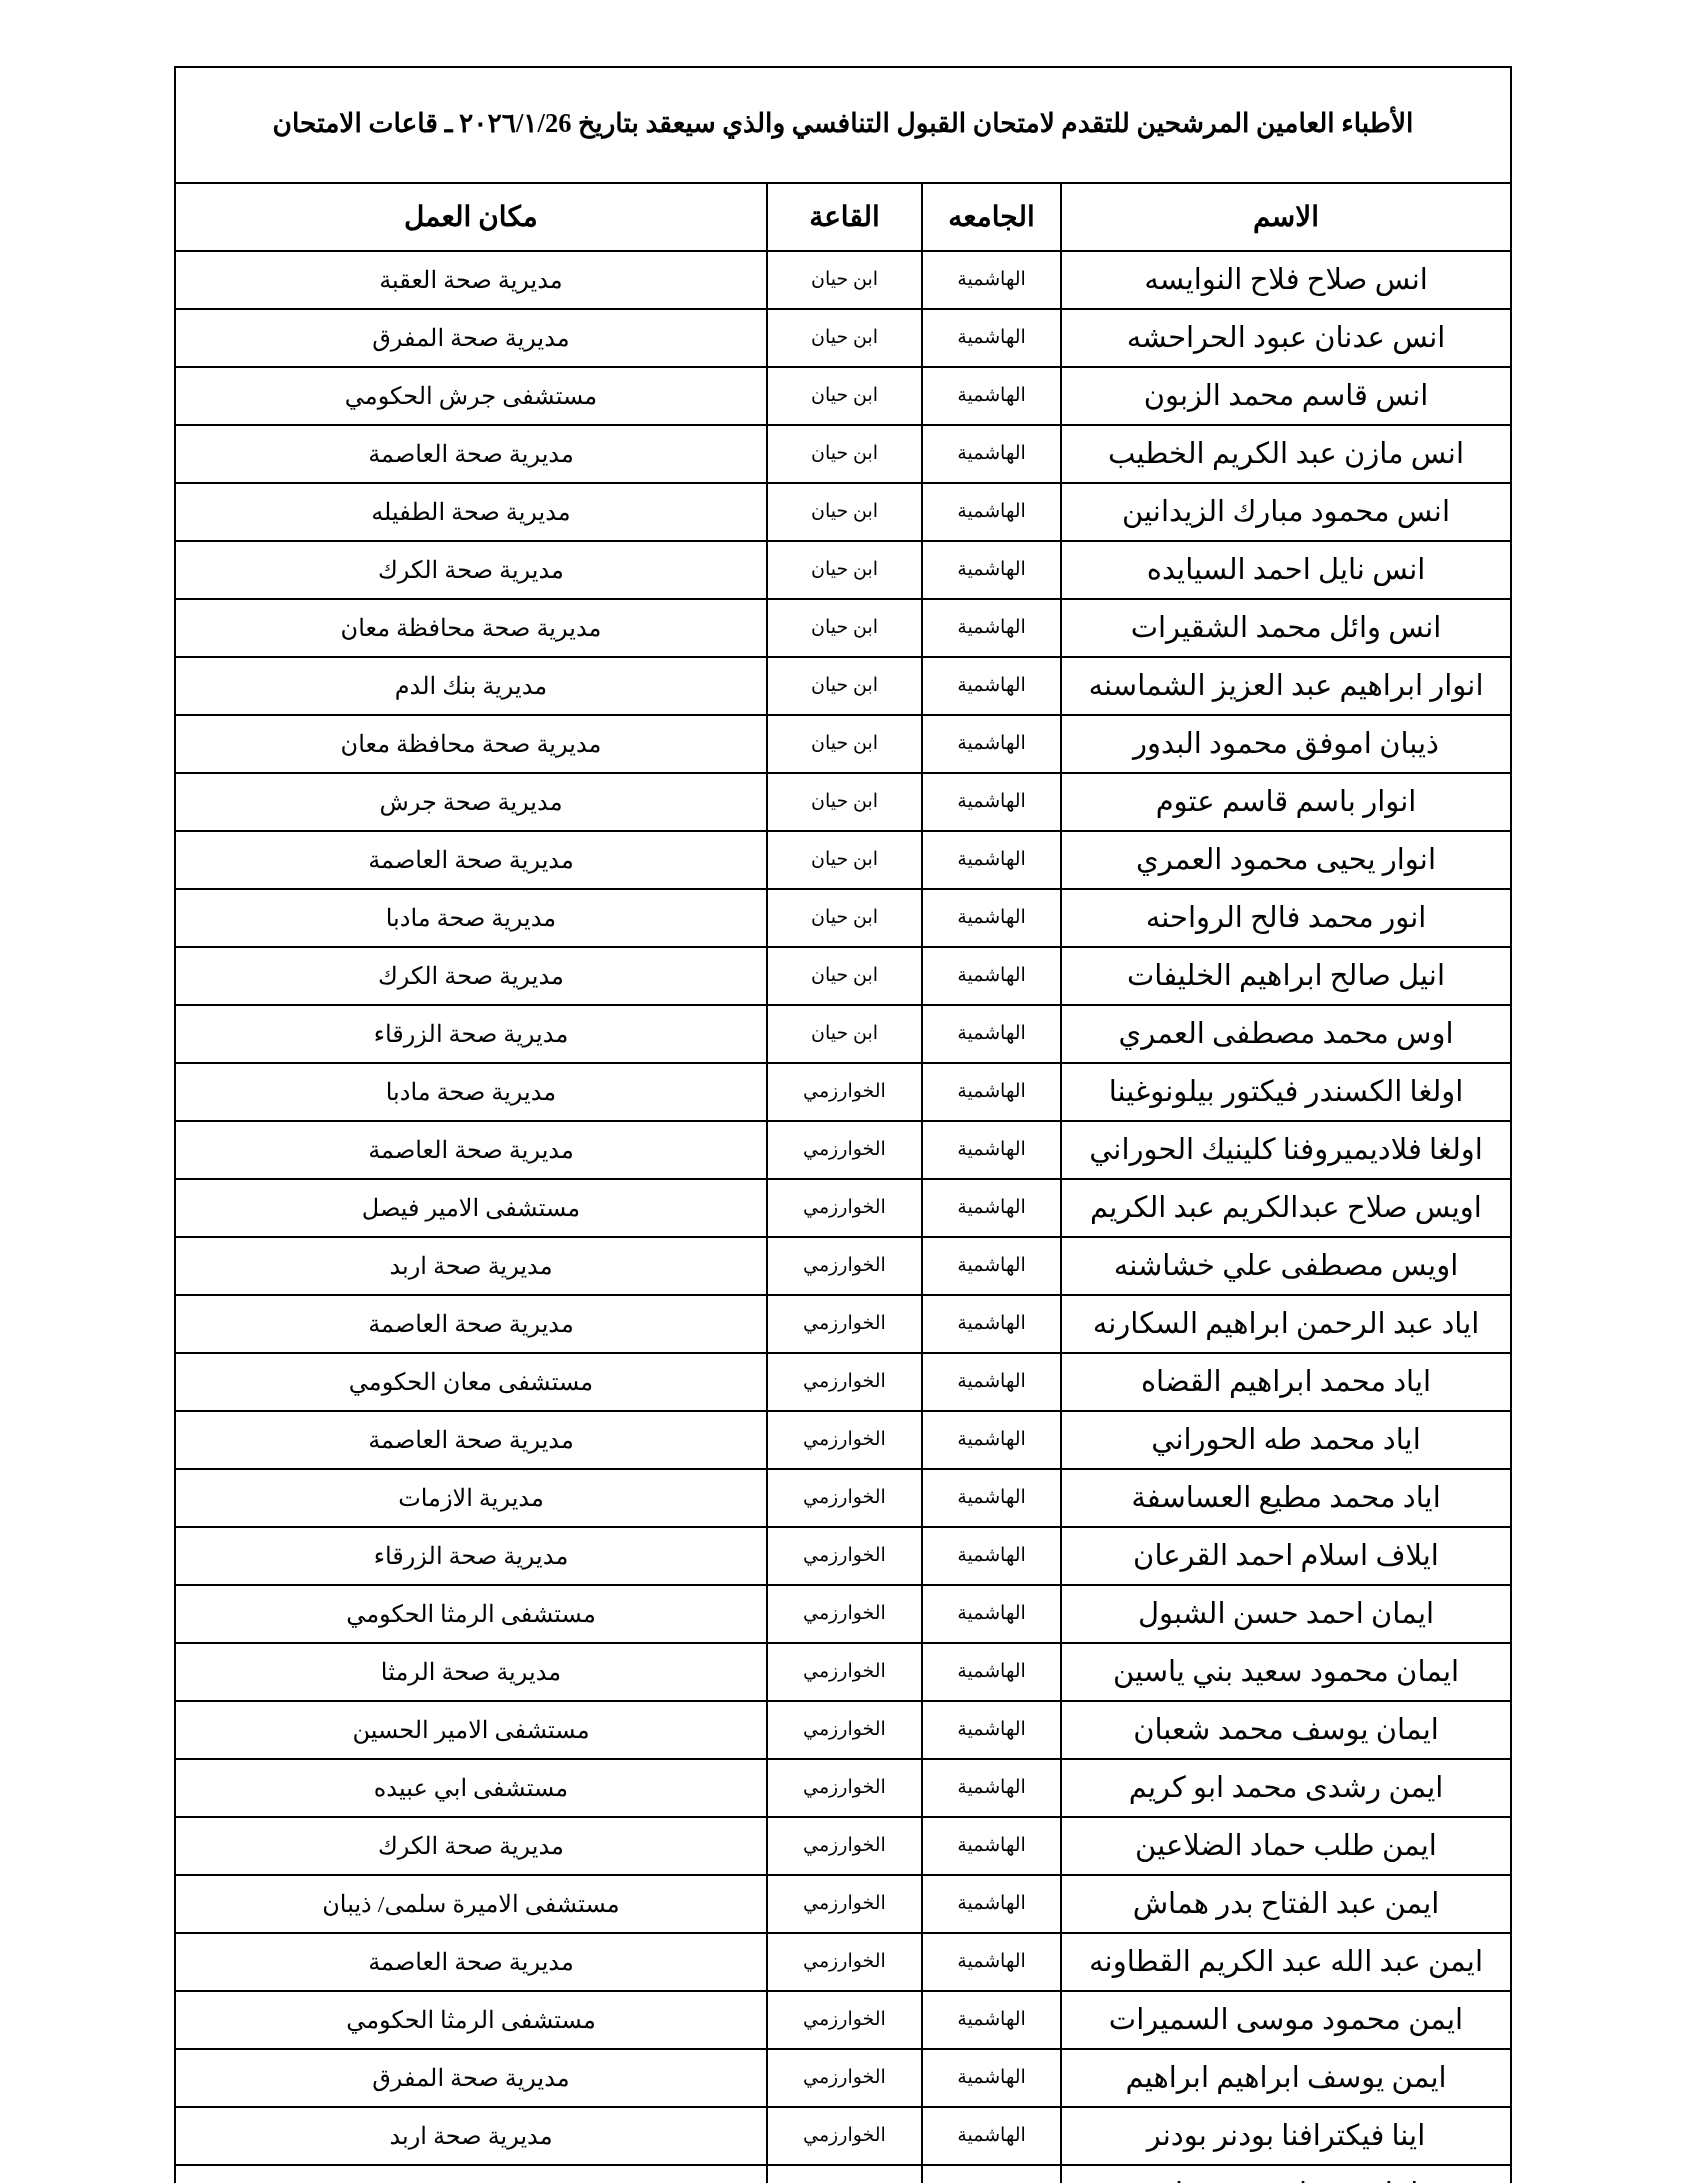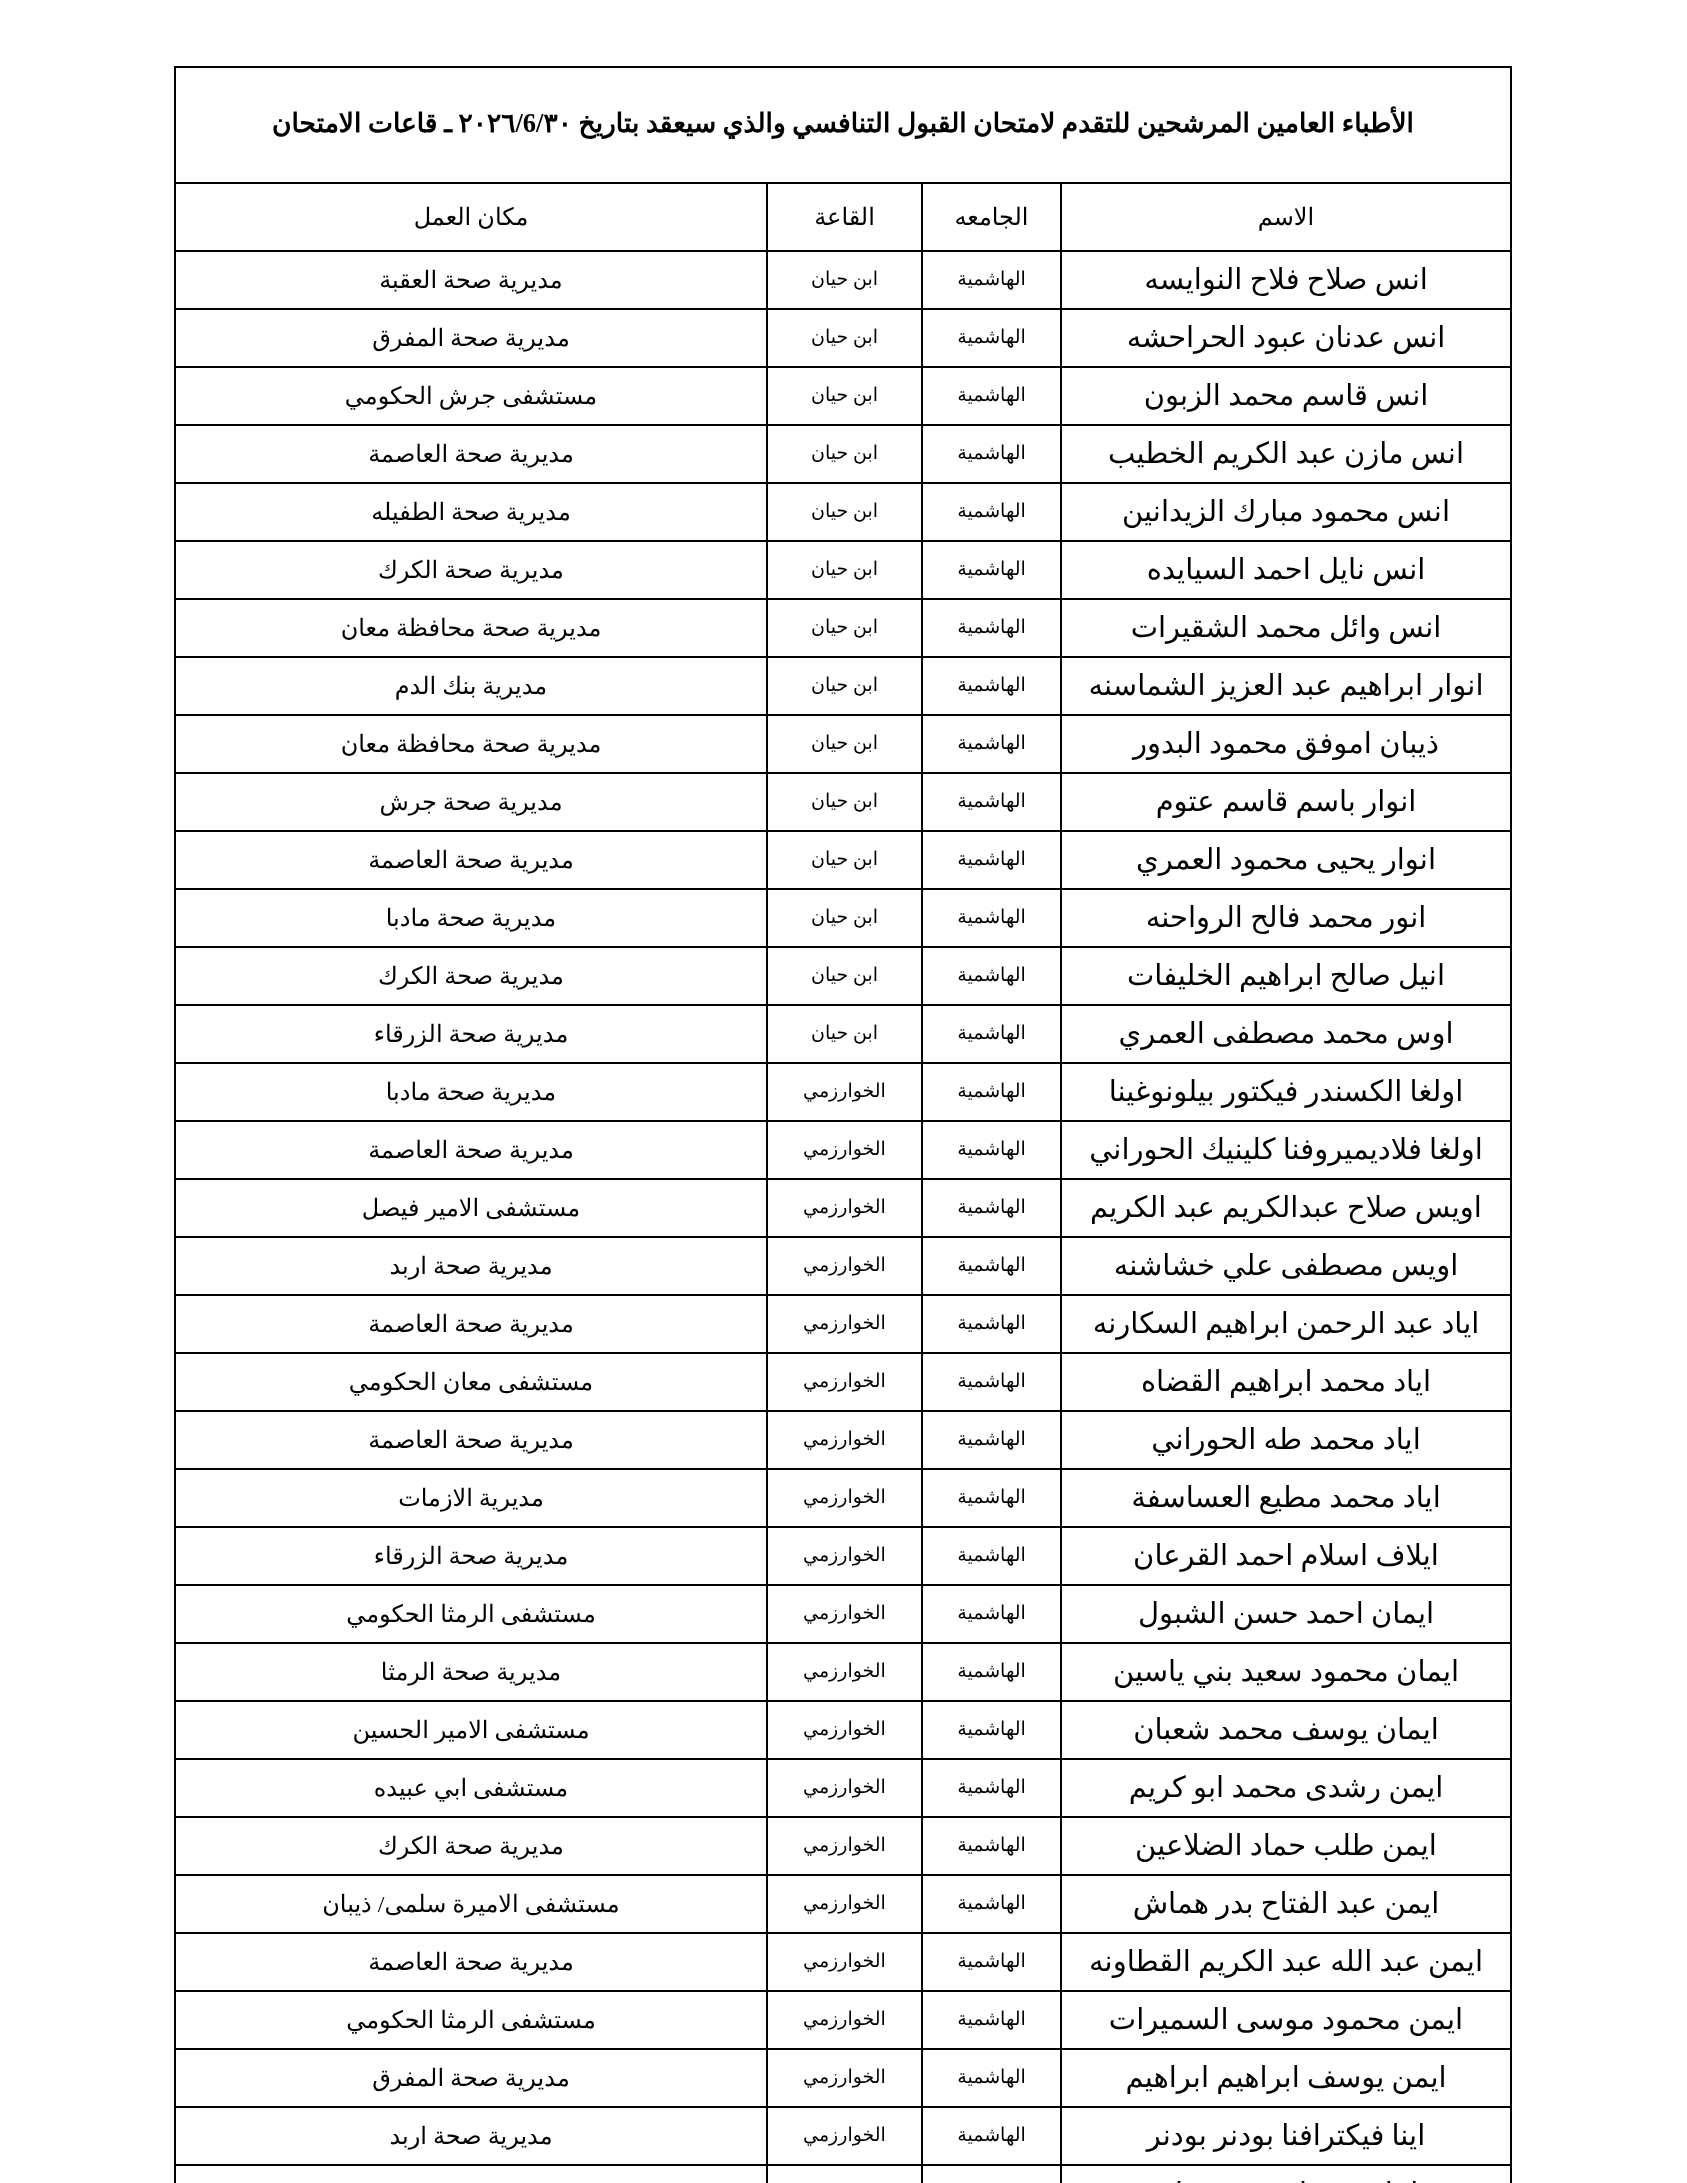--- a/index.html
+++ b/index.html
@@ -43,22 +43,22 @@
     line-height: 1.38;
     text-align: center;
   }
   .col-name    { width: 450px; }
   .col-uni     { width: 139px; }
   .col-hall    { width: 155px; }
   .col-work    { width: 592px; }
 
   thead th {
     height: 66px;
-    font-weight: normal;
-    font-size: 24px;
+    font-weight: bold;
+    font-size: 28px;
   }
   tbody td {
     height: 56px;
     font-size: 23px;
     font-weight: normal;
     line-height: 1.1;
   }
   tbody td.cell-uni,
   tbody td.cell-hall {
     font-size: 19px;
@@ -76,21 +76,21 @@
 <div class="page">
   <table class="doc-table">
     <colgroup>
       <col class="col-name">
       <col class="col-uni">
       <col class="col-hall">
       <col class="col-work">
     </colgroup>
     <thead>
       <tr>
-        <th class="title-cell" colspan="4">الأطباء العامين المرشحين للتقدم لامتحان القبول التنافسي والذي سيعقد بتاريخ ٢٠٢٦/6/٣٠ ـ  قاعات الامتحان</th>
+        <th class="title-cell" colspan="4">الأطباء العامين المرشحين للتقدم لامتحان القبول التنافسي والذي سيعقد بتاريخ ٢٠٢٦/١/26 ـ  قاعات الامتحان</th>
       </tr>
       <tr>
         <th>الاسم</th>
         <th>الجامعه</th>
         <th>القاعة</th>
         <th>مكان العمل</th>
       </tr>
     </thead>
     <tbody id="table-body">
         <tr>

